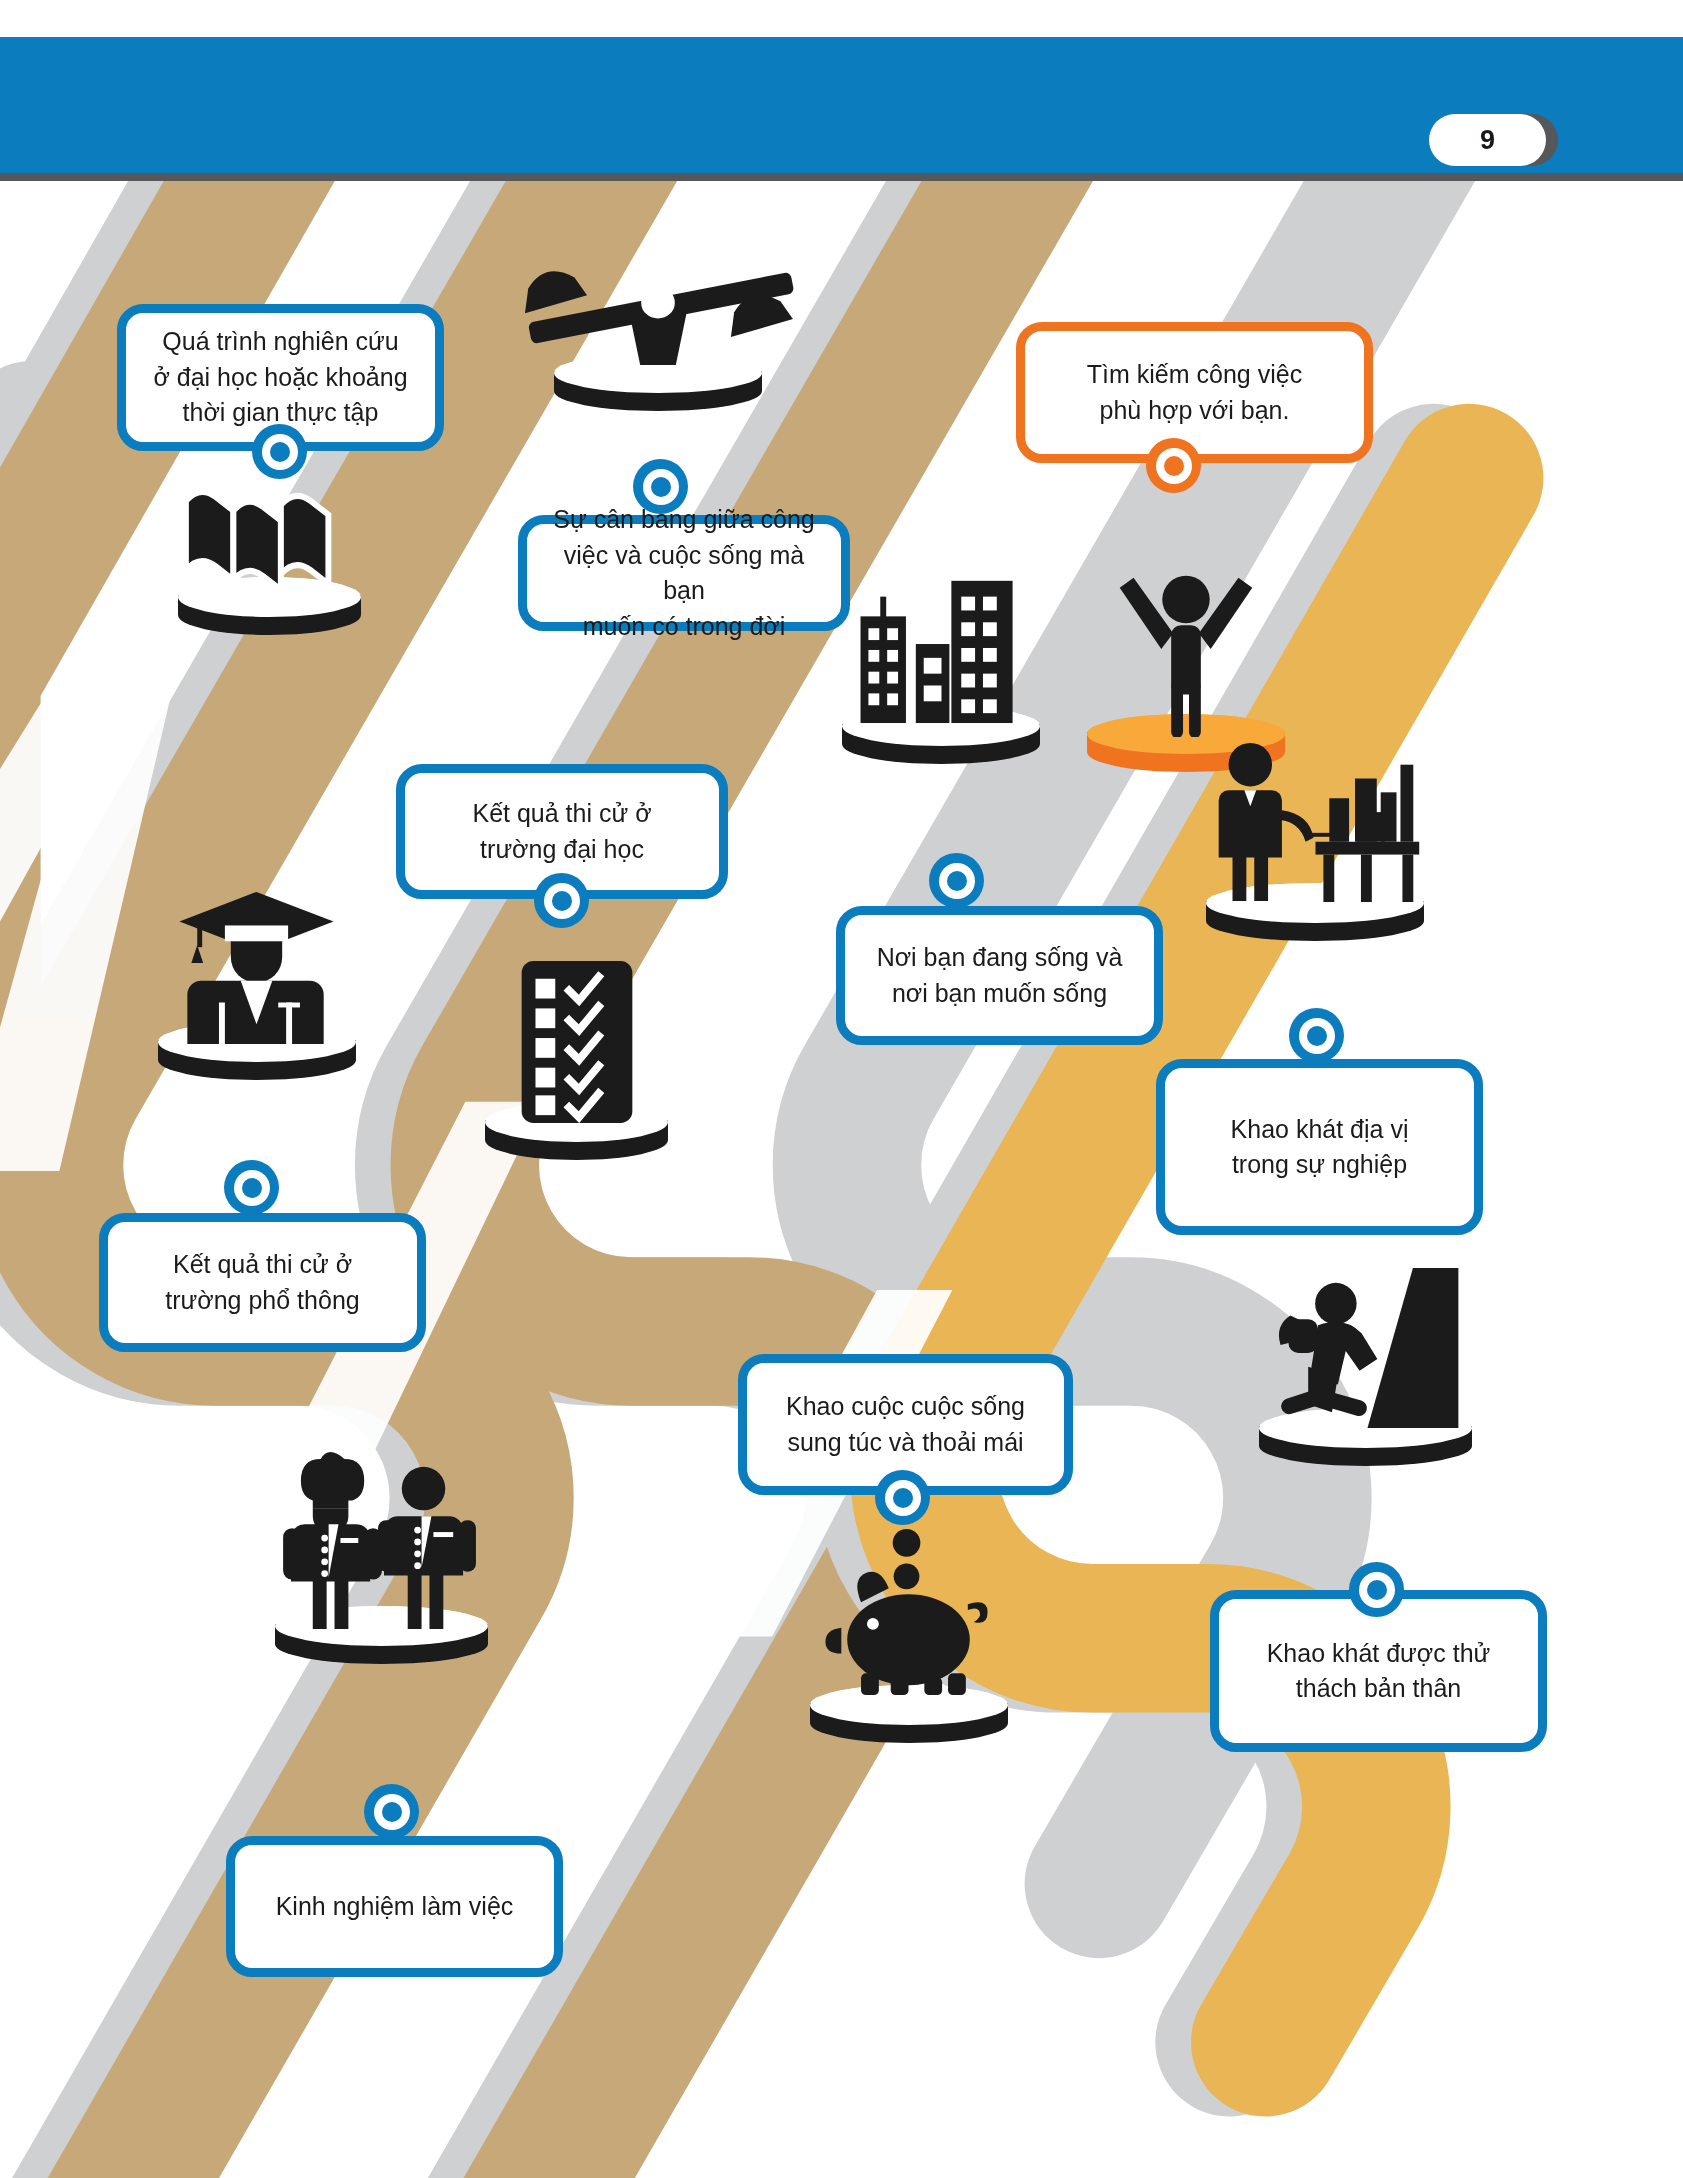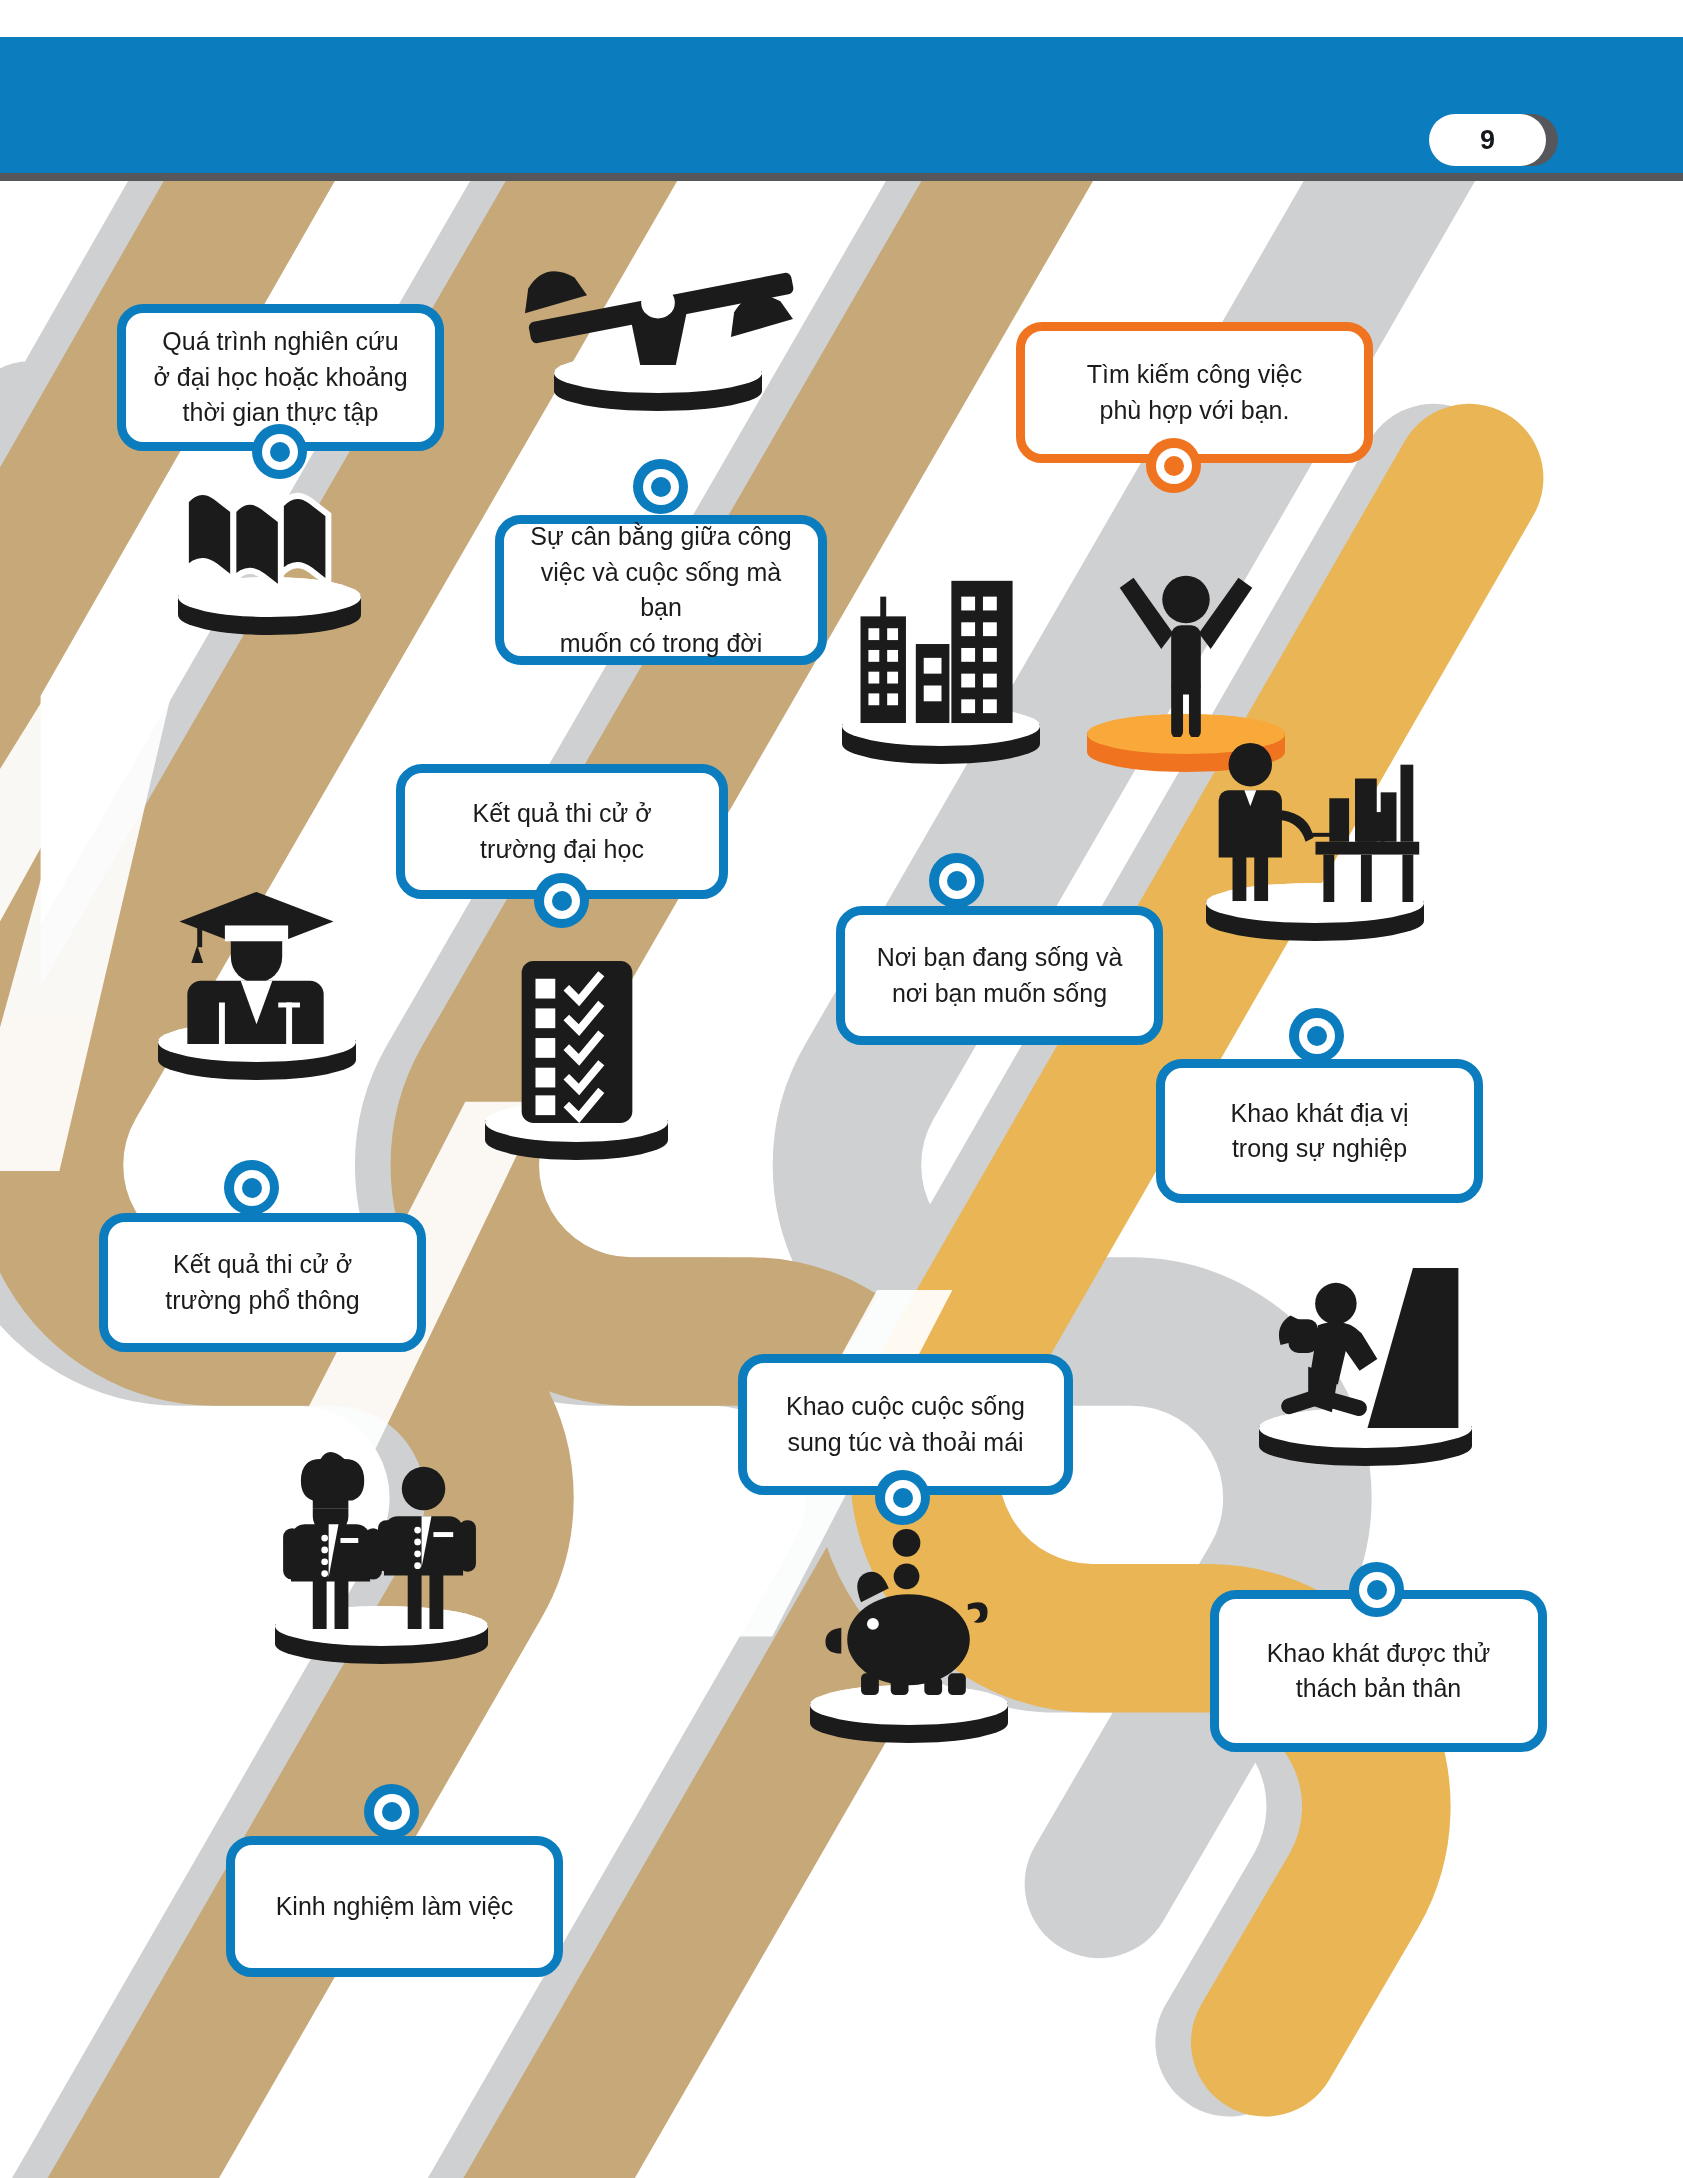--- a/index.html
+++ b/index.html
@@ -411,21 +411,21 @@
     <span class="txt">Quá trình nghiên cứu
 ở đại học hoặc khoảng
 thời gian thực tập</span>
   </div>
   <div class="dot" style="left:252px;top:424px;">
     <div class="ring">
       <div class="core"></div>
     </div>
   </div>
 
-  <div class="bubble" style="left:495px;top:515px;width:332px;height:150px;">
+  <div class="bubble" style="left:518px;top:515px;width:332px;height:116px;">
     <span class="txt">Sự cân bằng giữa công
 việc và cuộc sống mà bạn
 muốn có trong đời</span>
   </div>
   <div class="dot" style="left:633px;top:459px;">
     <div class="ring">
       <div class="core"></div>
     </div>
   </div>
 
@@ -452,21 +452,21 @@
   <div class="bubble" style="left:836px;top:906px;width:327px;height:139px;">
     <span class="txt">Nơi bạn đang sống và
 nơi bạn muốn sống</span>
   </div>
   <div class="dot" style="left:929px;top:853px;">
     <div class="ring">
       <div class="core"></div>
     </div>
   </div>
 
-  <div class="bubble" style="left:1156px;top:1059px;width:327px;height:144px;">
+  <div class="bubble" style="left:1156px;top:1059px;width:327px;height:176px;">
     <span class="txt">Khao khát địa vị
 trong sự nghiệp</span>
   </div>
   <div class="dot" style="left:1289px;top:1008px;">
     <div class="ring">
       <div class="core"></div>
     </div>
   </div>
 
   <div class="bubble" style="left:99px;top:1213px;width:327px;height:139px;">

